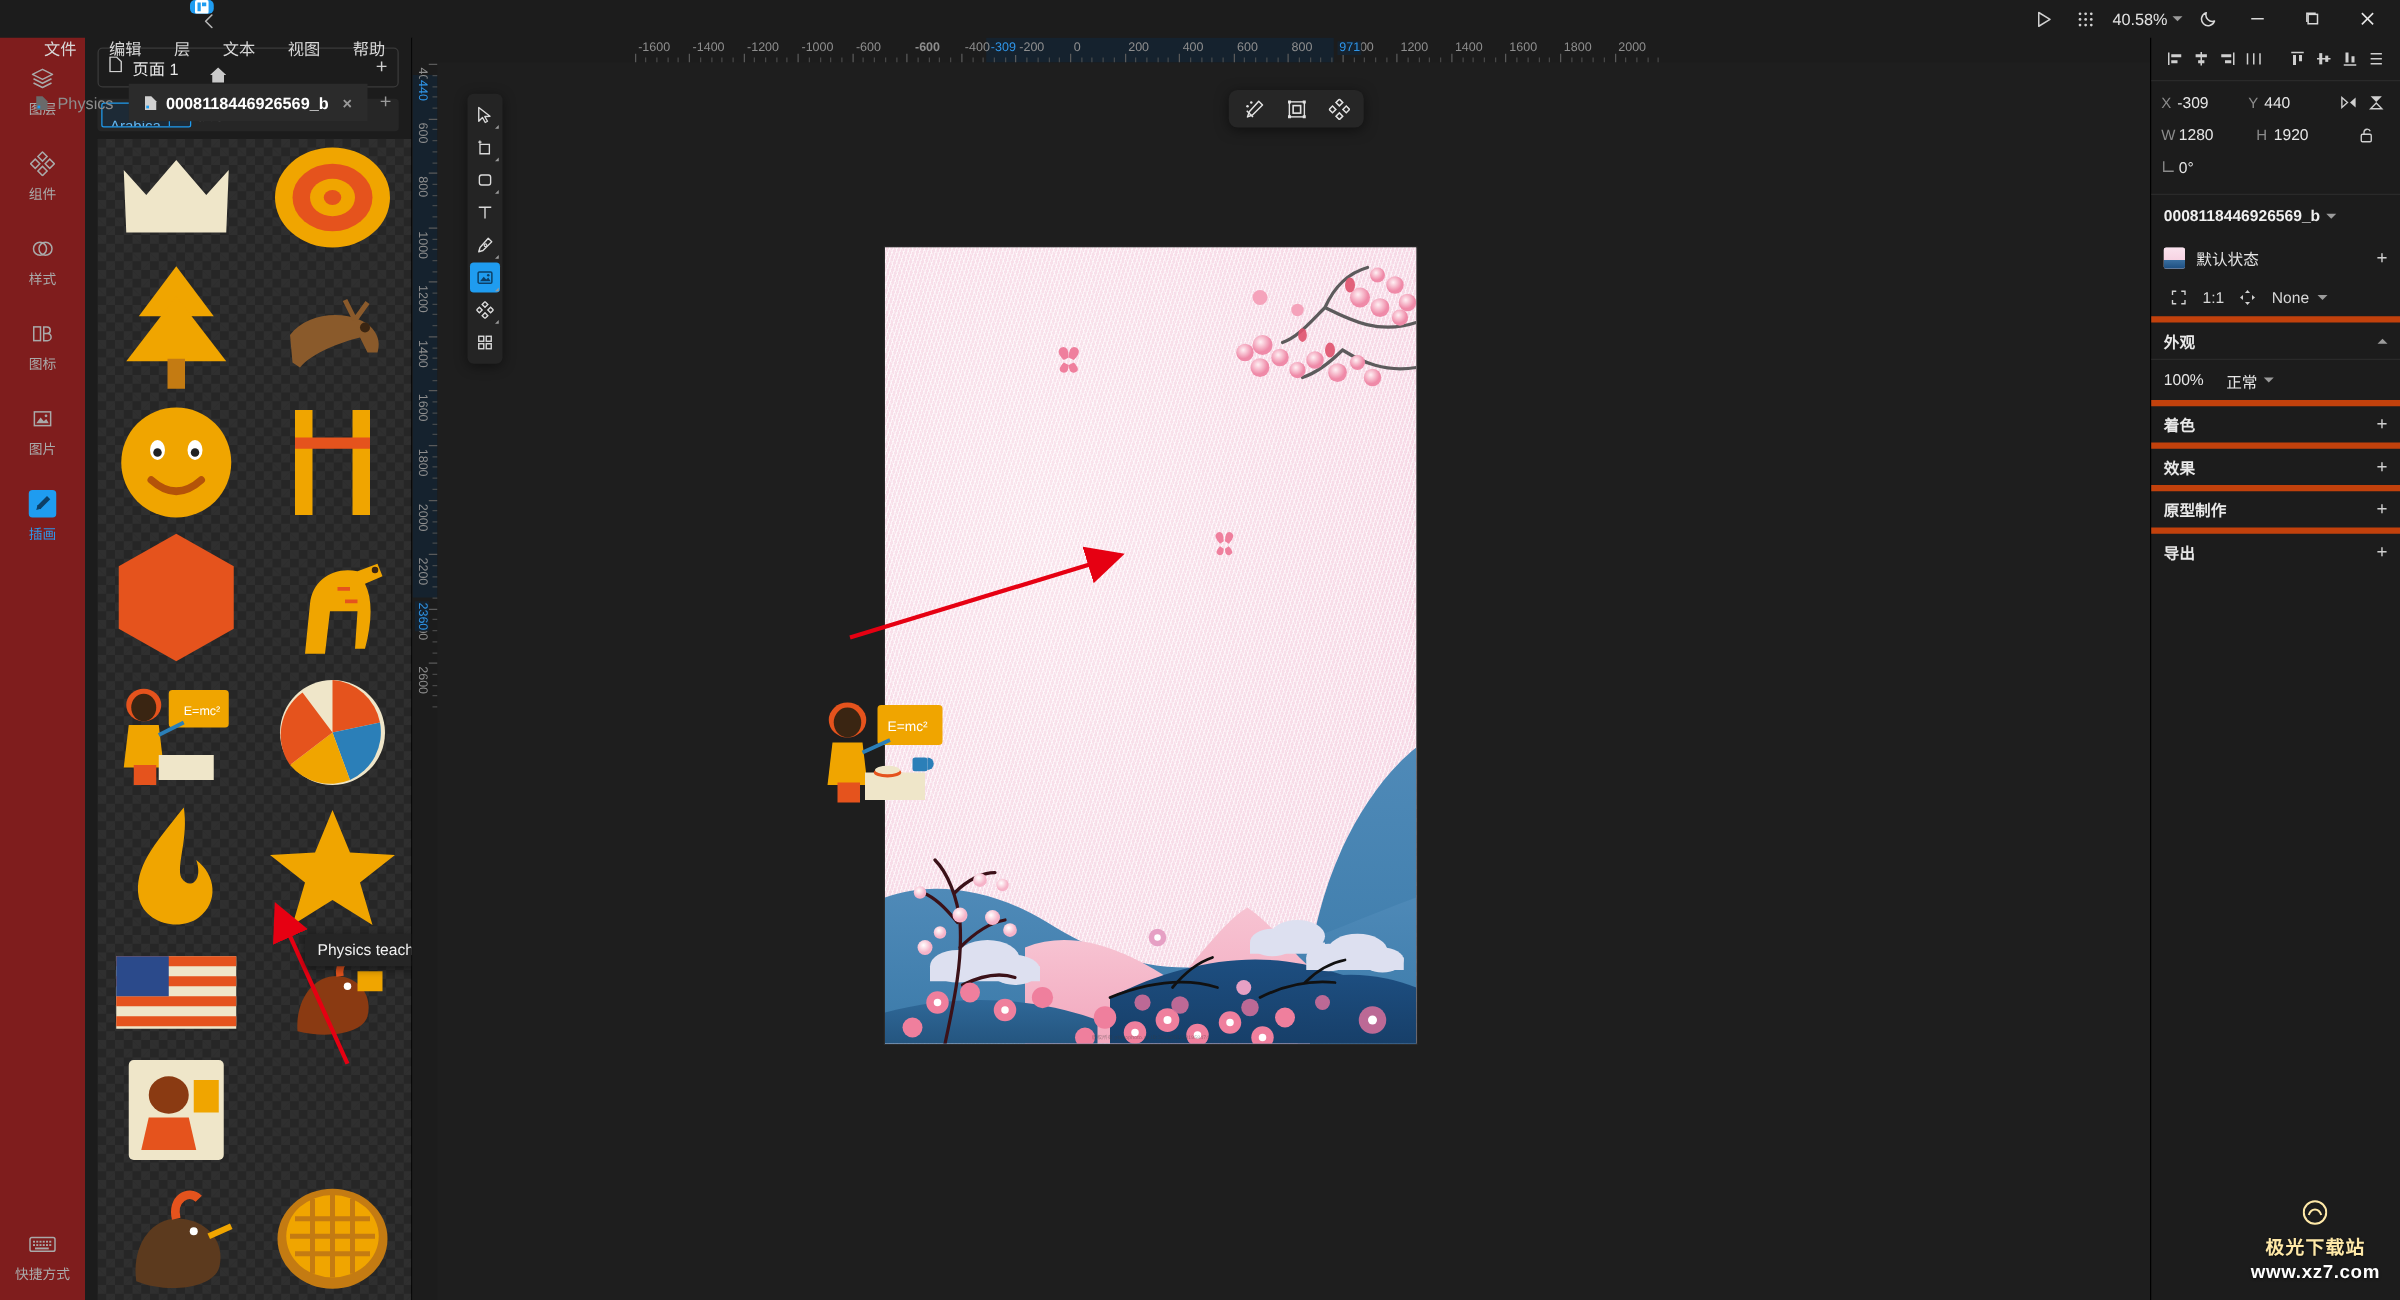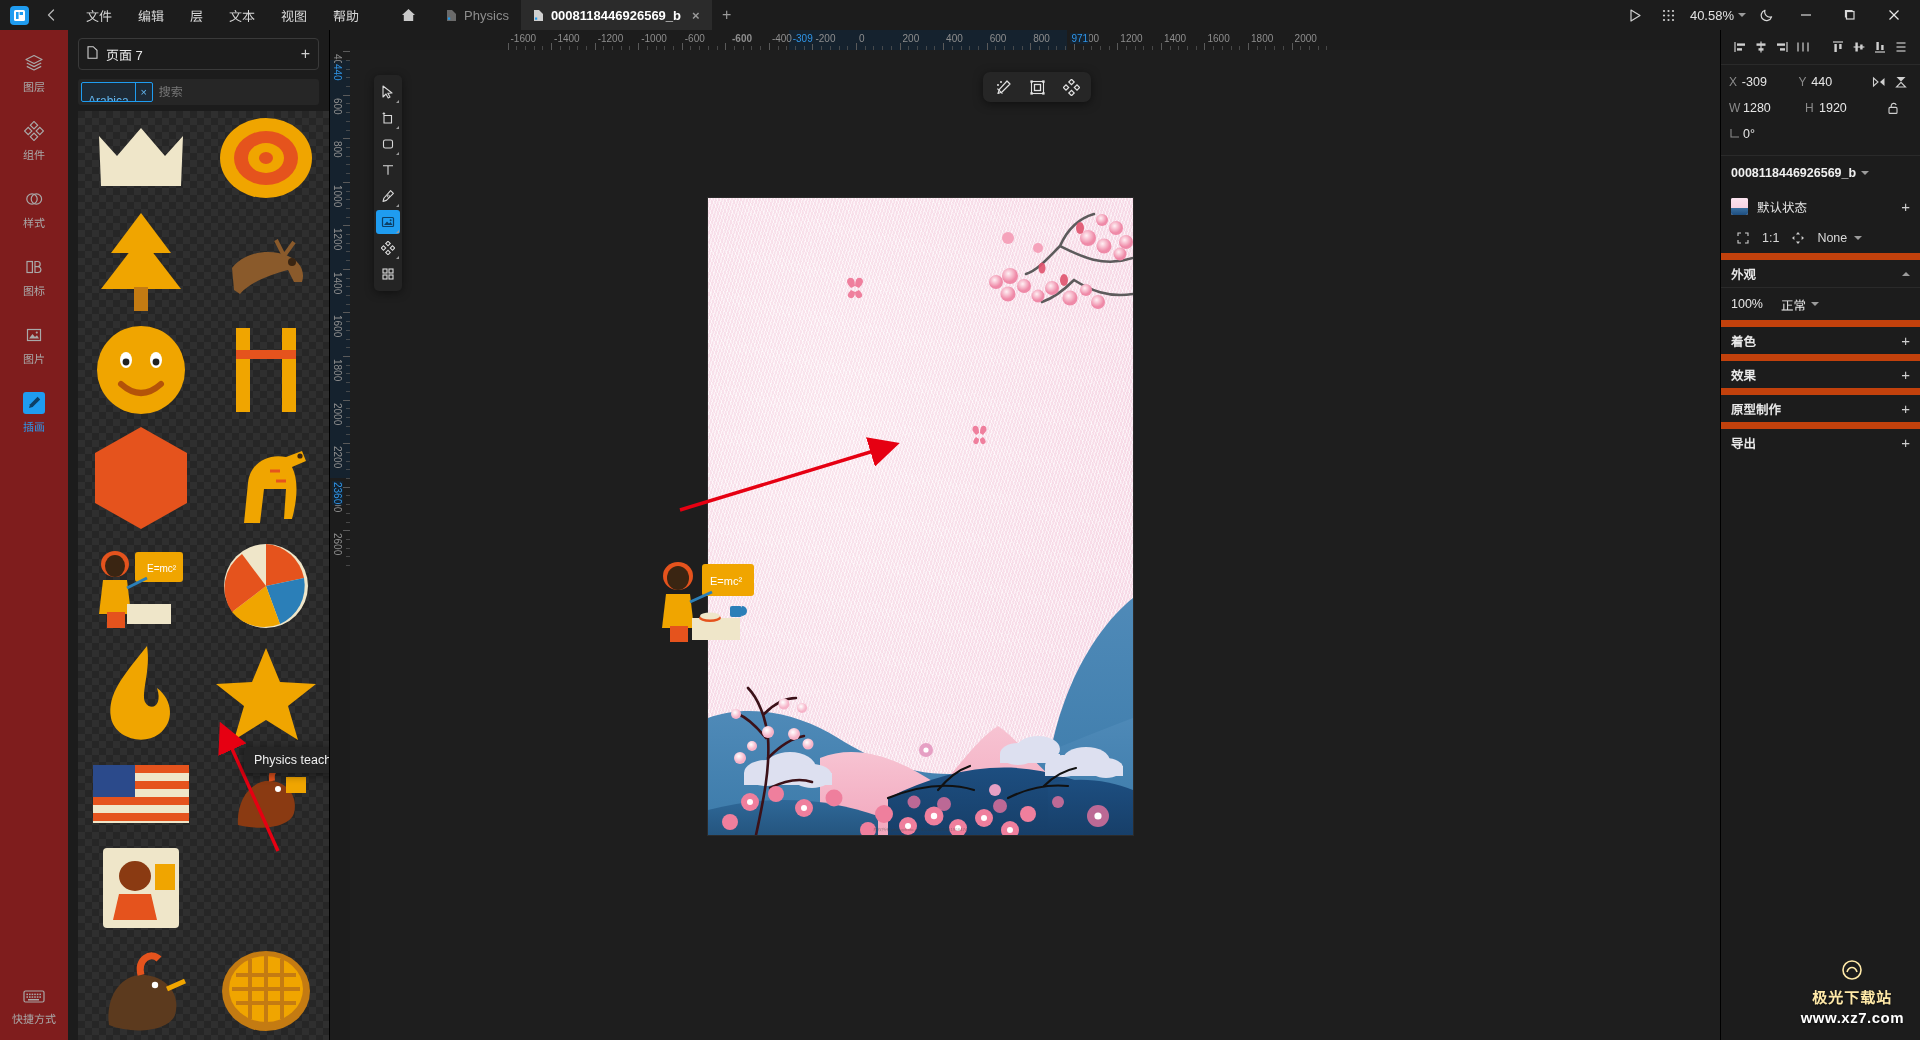--- a/index.html
+++ b/index.html
@@ -12,21 +12,21 @@
     color: #d6d6d6;
     -webkit-font-smoothing: antialiased;
   }
   .app { width: 1920px; height: 1040px; position: relative; display: flex; flex-direction: column; }
 
   
   .titlebar {
     height: 30px; background: #1c1c1c; display: flex; align-items: stretch;
     flex: 0 0 30px; position: relative; z-index: 40;
   }
-  .tb-left { display: flex; align-items: center; padding-left: 10px; gap: 0px; }
+  .tb-left { display: flex; align-items: center; padding-left: 10px; gap: 0px; flex-direction: column; }
   .applogo {
     width: 19px; height: 19px; border-radius: 4px; background: #1f9cf0;
     display: flex; align-items: center; justify-content: center; margin-right: 10px;
   }
   .applogo svg { display:block; }
   .backarrow { width: 24px; height: 30px; display: flex; align-items: center; justify-content: center; color: #b5b5b5; font-size: 13px; }
   .menus { display: flex; align-items: center; margin-left: 10px; }
   .menu-item {
     padding: 0 13px; height: 30px; display: flex; align-items: center;
     font-size: 13px; color: #d8d8d8; cursor: default; white-space: nowrap;
@@ -179,21 +179,21 @@
   .layername { font-size: 12.5px; color:#f0f0f0; font-weight: bold; }
   .state-row { display:flex; align-items:center; height: 34px; padding: 0 10px; gap: 9px; }
   .state-thumb { width: 17px; height: 17px; border-radius: 2px; overflow:hidden; background:#f2dfe9; position:relative; }
   .state-thumb .t-top { position:absolute; left:0; right:0; top:0; height:62%; background:linear-gradient(#fae3ee,#f7d3e3);}
   .state-thumb .t-bot { position:absolute; left:0; right:0; bottom:0; height:38%; background:linear-gradient(#3a6fa0,#1d4e80);}
   .state-name { flex: 1; color: #e4e4e4; font-size: 12.5px; }
   .plus { color: #cfcfcf; font-size: 15px; line-height: 1; }
   .ratio-row { display:flex; align-items:center; height: 30px; padding: 0 10px; gap: 7px; color:#d8d8d8; }
   .ratio-row .rv { font-size:12.5px; }
   .sec-head {
-    display:flex; align-items:center; height: 34px; padding: 0 10px; border-top: 7px solid #c2410c;
+    display:flex; align-items:center; height: 34px; padding: 0 10px; border-top: 5px solid #c2410c;
   }
   .sec-head .st { flex:1; font-size:12.5px; color:#e8e8e8; font-weight:bold; }
   .opacity-row { display:flex; align-items:center; height: 33px; padding: 0 10px; gap: 18px; border-top: 1px solid #2a2a2a; }
   .opacity-row .ov { color:#e6e6e6; font-size:12.5px; }
   .blend { display:flex; align-items:center; gap:5px; color:#e6e6e6; font-size:12.5px; }
   .chev { width:0;height:0;border-left:4px solid transparent;border-right:4px solid transparent;border-top:4px solid #9b9b9b; display:inline-block;}
   .chev-up { border-top:none; border-bottom:4px solid #9b9b9b; }
 
   
   .xz-wm { position: absolute; right: 16px; bottom: 14px; z-index: 60; display:flex; flex-direction:column; align-items:center; gap:2px; }
@@ -395,21 +395,21 @@
       </div>
     </div>
 
     <div class="leftpanel">
       <div class="page-row">
         <span>
           <svg width="11" height="13" viewBox="0 0 11 13">
               <path d="M1 .7h5.2L10 4.3v8H1z" fill="none" stroke="#d0d0d0" stroke-width="1.1"></path>
             </svg>
         </span>
-        <span class="pg-label">页面 7</span>
+        <span class="pg-label">页面 1</span>
         <span class="pg-add">+</span>
       </div>
 
       <div class="search-row">
         <span class="chip">
           <span class="chip-text">Arabica</span>
           <span class="chip-x">×</span>
         </span>
         <input class="search-input" type="text" placeholder="搜索" style="">
       </div>

